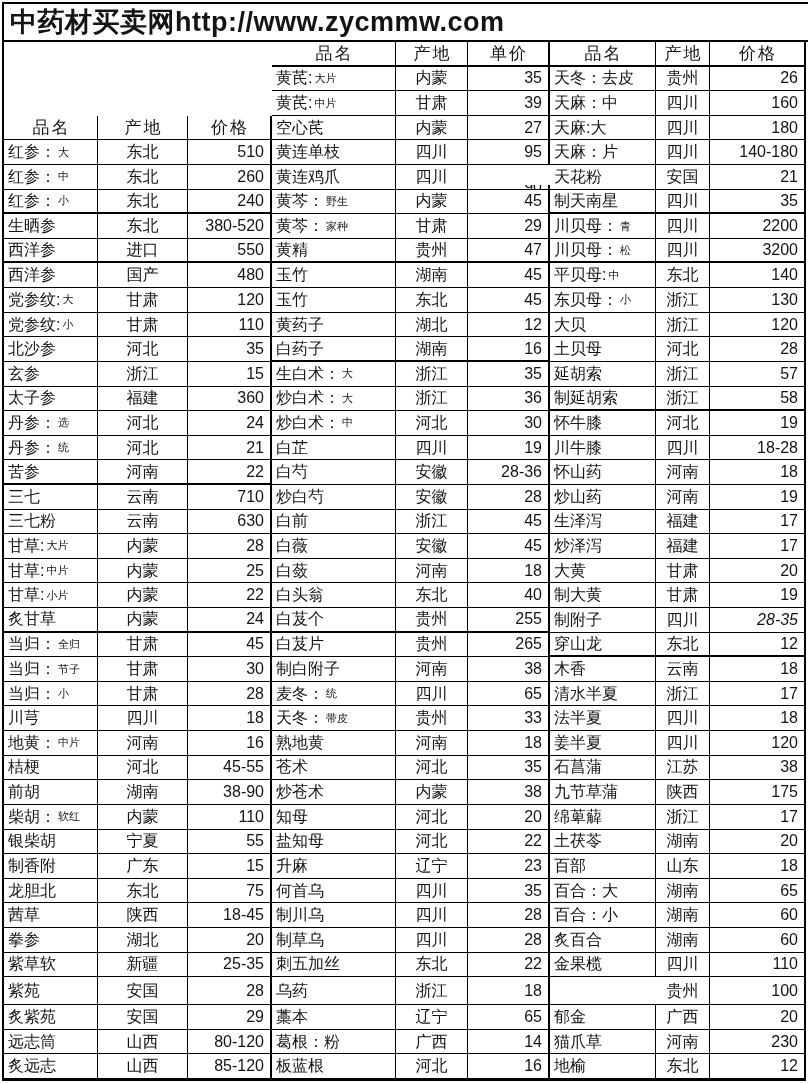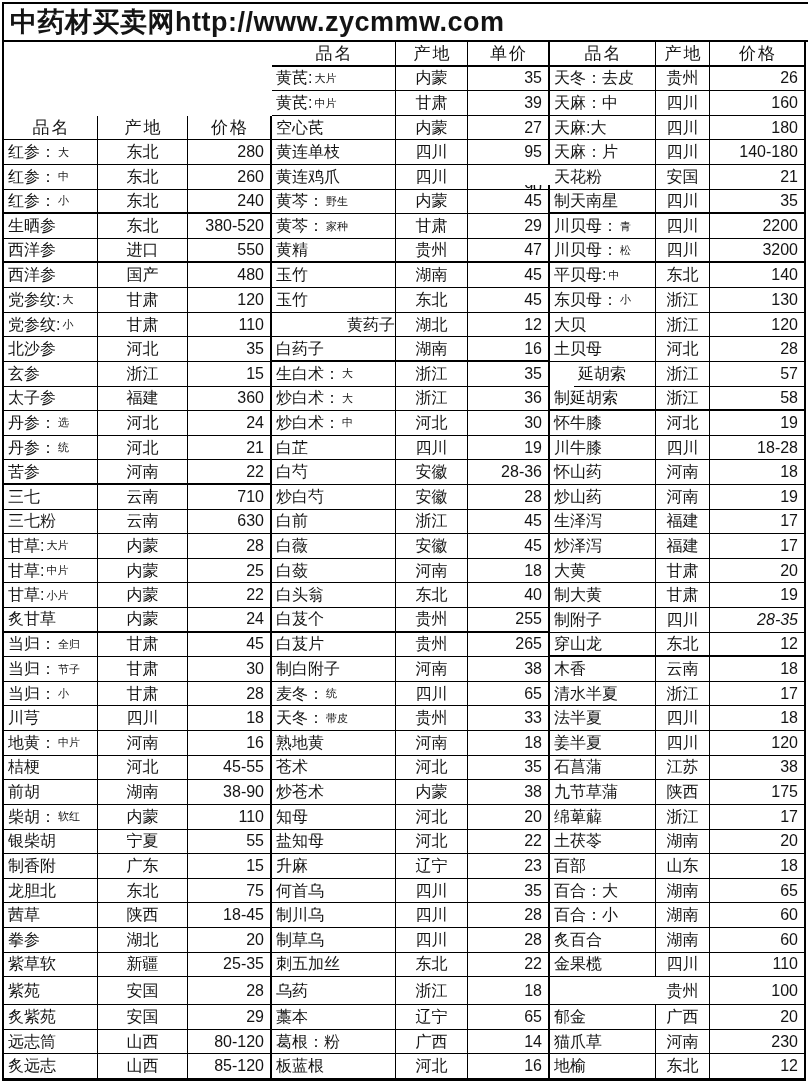--- a/index.html
+++ b/index.html
@@ -34,21 +34,21 @@
   </div>
   <div class="grid" id="grid">
   <div class="c hdr" style="grid-area: 4 / 1;">品名</div>
       <div class="c hdr" style="grid-area: 4 / 2;">产地</div>
       <div class="c hdr gb" style="grid-area: 4 / 3;">价格</div>
       <div class="c nm" style="grid-area: 5 / 1;">
         <span>红参：</span>
         <span class="sm">大</span>
       </div>
       <div class="c or" style="grid-area: 5 / 2;">东北</div>
-      <div class="c pr gb" style="grid-area: 5 / 3;">280</div>
+      <div class="c pr gb" style="grid-area: 5 / 3;">510</div>
       <div class="c nm" style="grid-area: 6 / 1;">
         <span>红参：</span>
         <span class="sm">中</span>
       </div>
       <div class="c or" style="grid-area: 6 / 2;">东北</div>
       <div class="c pr gb" style="grid-area: 6 / 3;">260</div>
       <div class="c nm tb" style="grid-area: 7 / 1;">
         <span>红参：</span>
         <span class="sm">小</span>
       </div>
@@ -291,21 +291,21 @@
       <div class="c nm" style="grid-area: 10 / 4;">
         <span>玉竹</span>
       </div>
       <div class="c or" style="grid-area: 10 / 5;">湖南</div>
       <div class="c pr gb" style="grid-area: 10 / 6;">45</div>
       <div class="c nm" style="grid-area: 11 / 4;">
         <span>玉竹</span>
       </div>
       <div class="c or" style="grid-area: 11 / 5;">东北</div>
       <div class="c pr gb" style="grid-area: 11 / 6;">45</div>
-      <div class="c nm" style="grid-area: 12 / 4; justify-content: flex-end;">
+      <div class="c nm" style="grid-area: 12 / 4;">
         <span>黄药子</span>
       </div>
       <div class="c or" style="grid-area: 12 / 5;">湖北</div>
       <div class="c pr gb" style="grid-area: 12 / 6;">12</div>
       <div class="c nm tb" style="grid-area: 13 / 4;">
         <span>白药子</span>
       </div>
       <div class="c or tb" style="grid-area: 13 / 5;">湖南</div>
       <div class="c pr tb gb" style="grid-area: 13 / 6;">16</div>
       <div class="c nm" style="grid-area: 14 / 4;">
@@ -518,21 +518,21 @@
       <div class="c nm" style="grid-area: 12 / 7;">
         <span>大贝</span>
       </div>
       <div class="c or" style="grid-area: 12 / 8;">浙江</div>
       <div class="c pr le" style="grid-area: 12 / 9;">120</div>
       <div class="c nm" style="grid-area: 13 / 7;">
         <span>土贝母</span>
       </div>
       <div class="c or" style="grid-area: 13 / 8;">河北</div>
       <div class="c pr le" style="grid-area: 13 / 9;">28</div>
-      <div class="c nm" style="grid-area: 14 / 7; margin-left: 24px;">
+      <div class="c nm" style="grid-area: 14 / 7;">
         <span>延胡索</span>
       </div>
       <div class="c or" style="grid-area: 14 / 8;">浙江</div>
       <div class="c pr le" style="grid-area: 14 / 9;">57</div>
       <div class="c nm tb" style="grid-area: 15 / 7;">
         <span>制延胡索</span>
       </div>
       <div class="c or tb" style="grid-area: 15 / 8;">浙江</div>
       <div class="c pr tb le" style="grid-area: 15 / 9;">58</div>
       <div class="c nm" style="grid-area: 16 / 7;">

